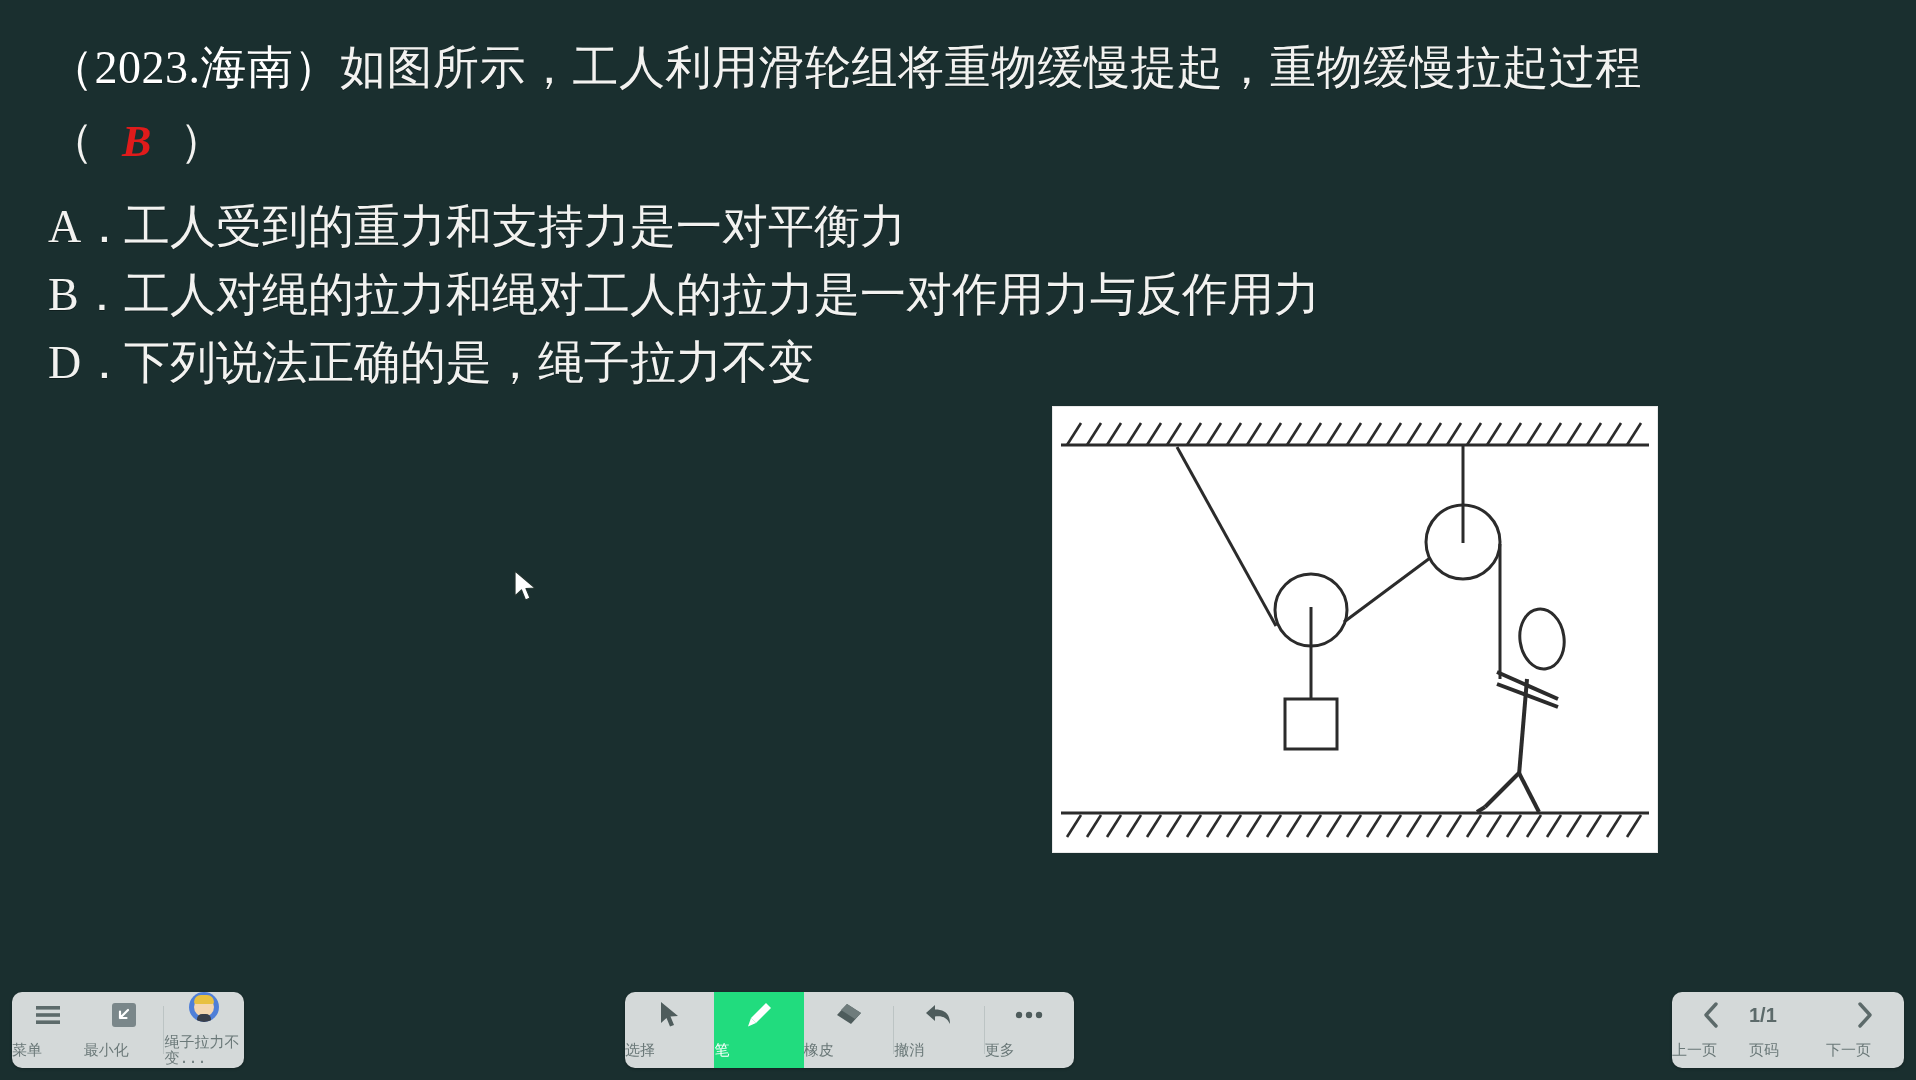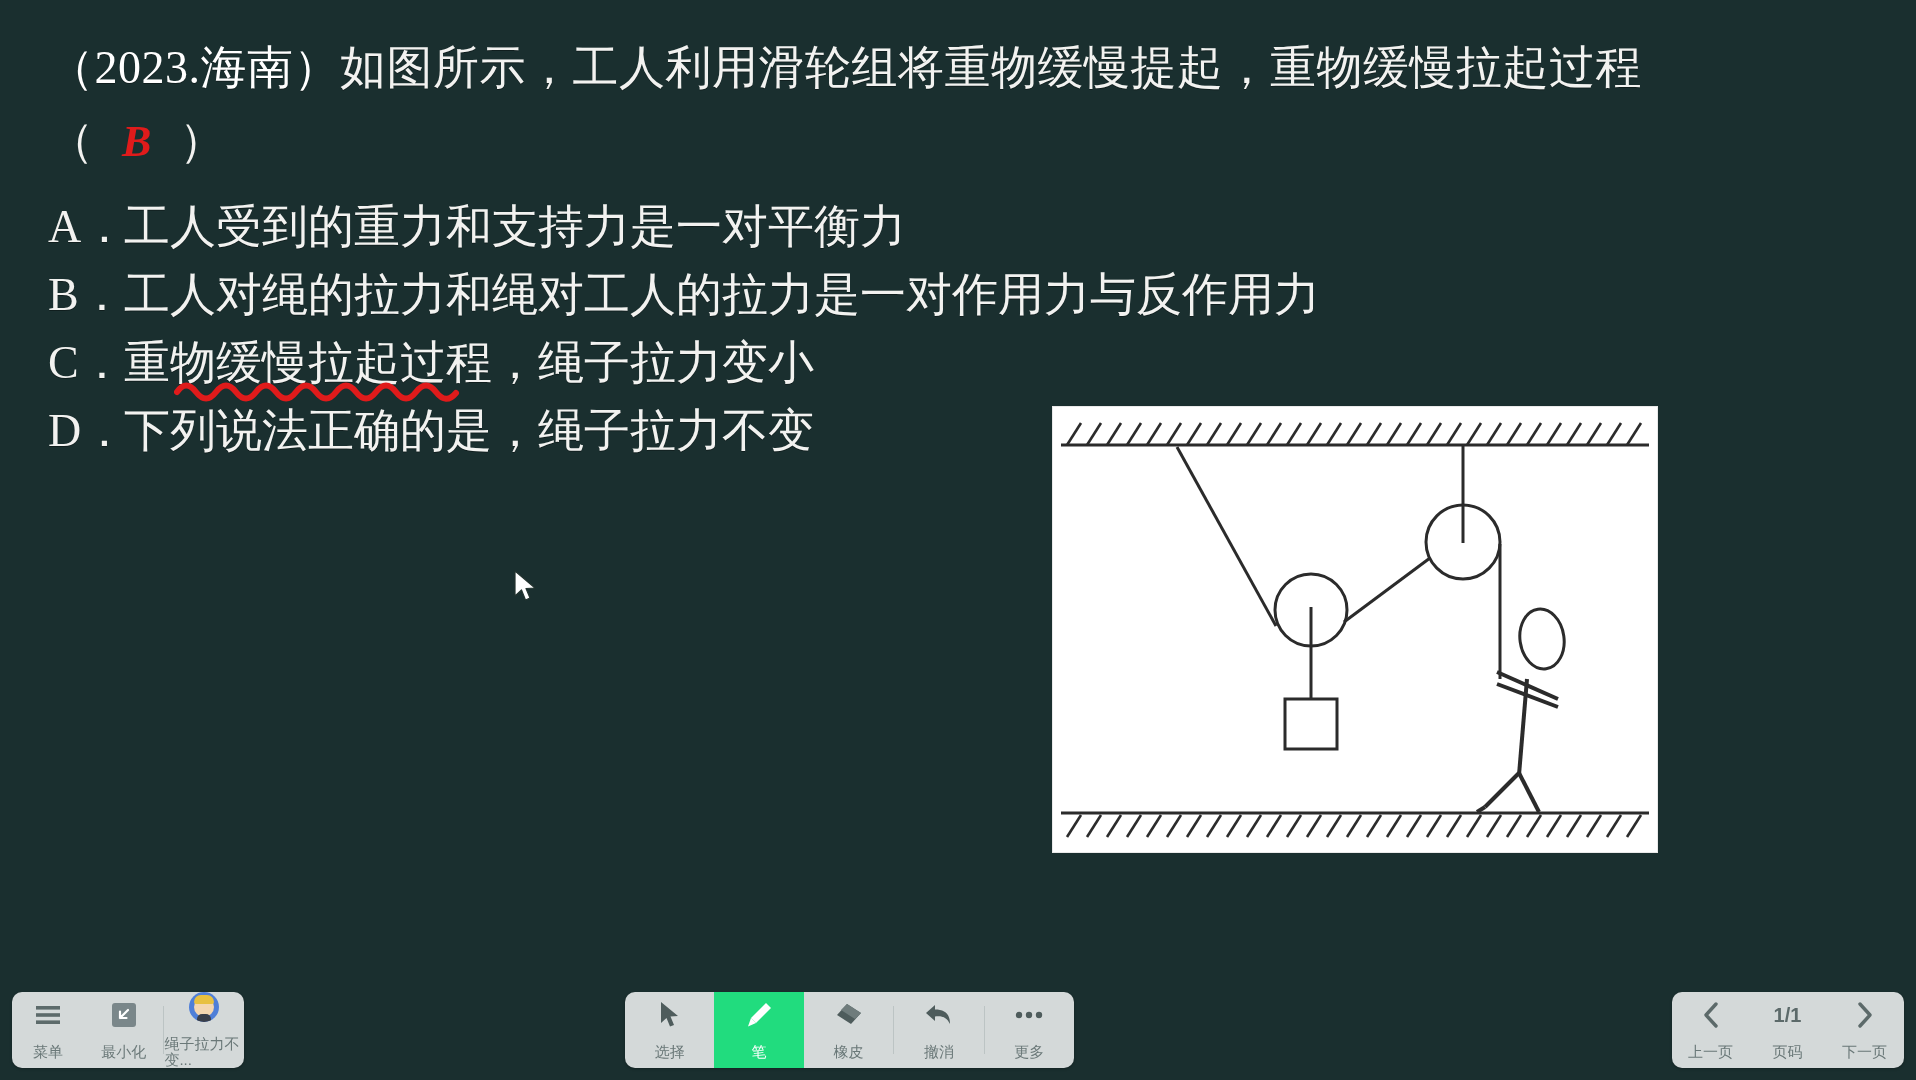--- a/index.html
+++ b/index.html
@@ -128,35 +128,34 @@
     display: flex;
     align-items: stretch;
     overflow: hidden;
     box-shadow: 0 1px 3px rgba(0,0,0,0.3);
   }
 
   .tbtn {
     width: 90px;
     display: flex;
     flex-direction: column;
-    align-items: center;
     justify-content: center;
     gap: 14px;
     cursor: default;
     position: relative;
   }
   .tbtn .ticon {
     height: 30px;
     display: flex;
     align-items: center;
     justify-content: center;
     color: #5c6a6a;
   }
   .tbtn .tlabel {
-    font-family: Liberation Sans, sans-serif;
+    font-family: Liberation Mono, monospace;
     font-size: 15px;
     color: #6a7878;
     line-height: 16px;
   }
   .tbtn.active {
     background: #21dc7e;
   }
   .tbtn.active .ticon { color: #ffffff; }
   .tbtn.active .tlabel { color: #ffffff; }
 
@@ -232,26 +231,20 @@
   <div class="opt-list">
 
     <div class="opt-row">
       <span class="opt-label">A．</span><span>工人受到的重力和支持力是一对平衡力</span>
     </div>
 
     <div class="opt-row">
       <span class="opt-label">B．</span><span>工人对绳的拉力和绳对工人的拉力是一对作用力与反作用力</span>
     </div>
 
-    <div class="opt-row">
-      <span class="opt-label">C．</span><span>重物缓慢拉起过程，绳子拉力变小</span>
-      <svg class="squiggle" viewBox="0 0 290 26" preserveAspectRatio="none">
-        <path d="M3,14 Q12,1 22,14 T42,14 T62,14 T82,14 T102,14 T122,14 T142,14 T162,14 T182,14 T202,14 T222,14 T242,14 T262,14 T282,15" fill="none" stroke="#e01b1b" stroke-width="6" stroke-linecap="round"></path>
-      </svg>
-    </div>
 
     <div class="opt-row">
       <span class="opt-label">D．</span><span>下列说法正确的是，绳子拉力不变</span>
     </div>
 
   </div>
 
   <div id="diagram">
     <svg width="604" height="445" viewBox="0 0 604 445">
       <rect x="0" y="0" width="604" height="445" fill="#ffffff"></rect>

